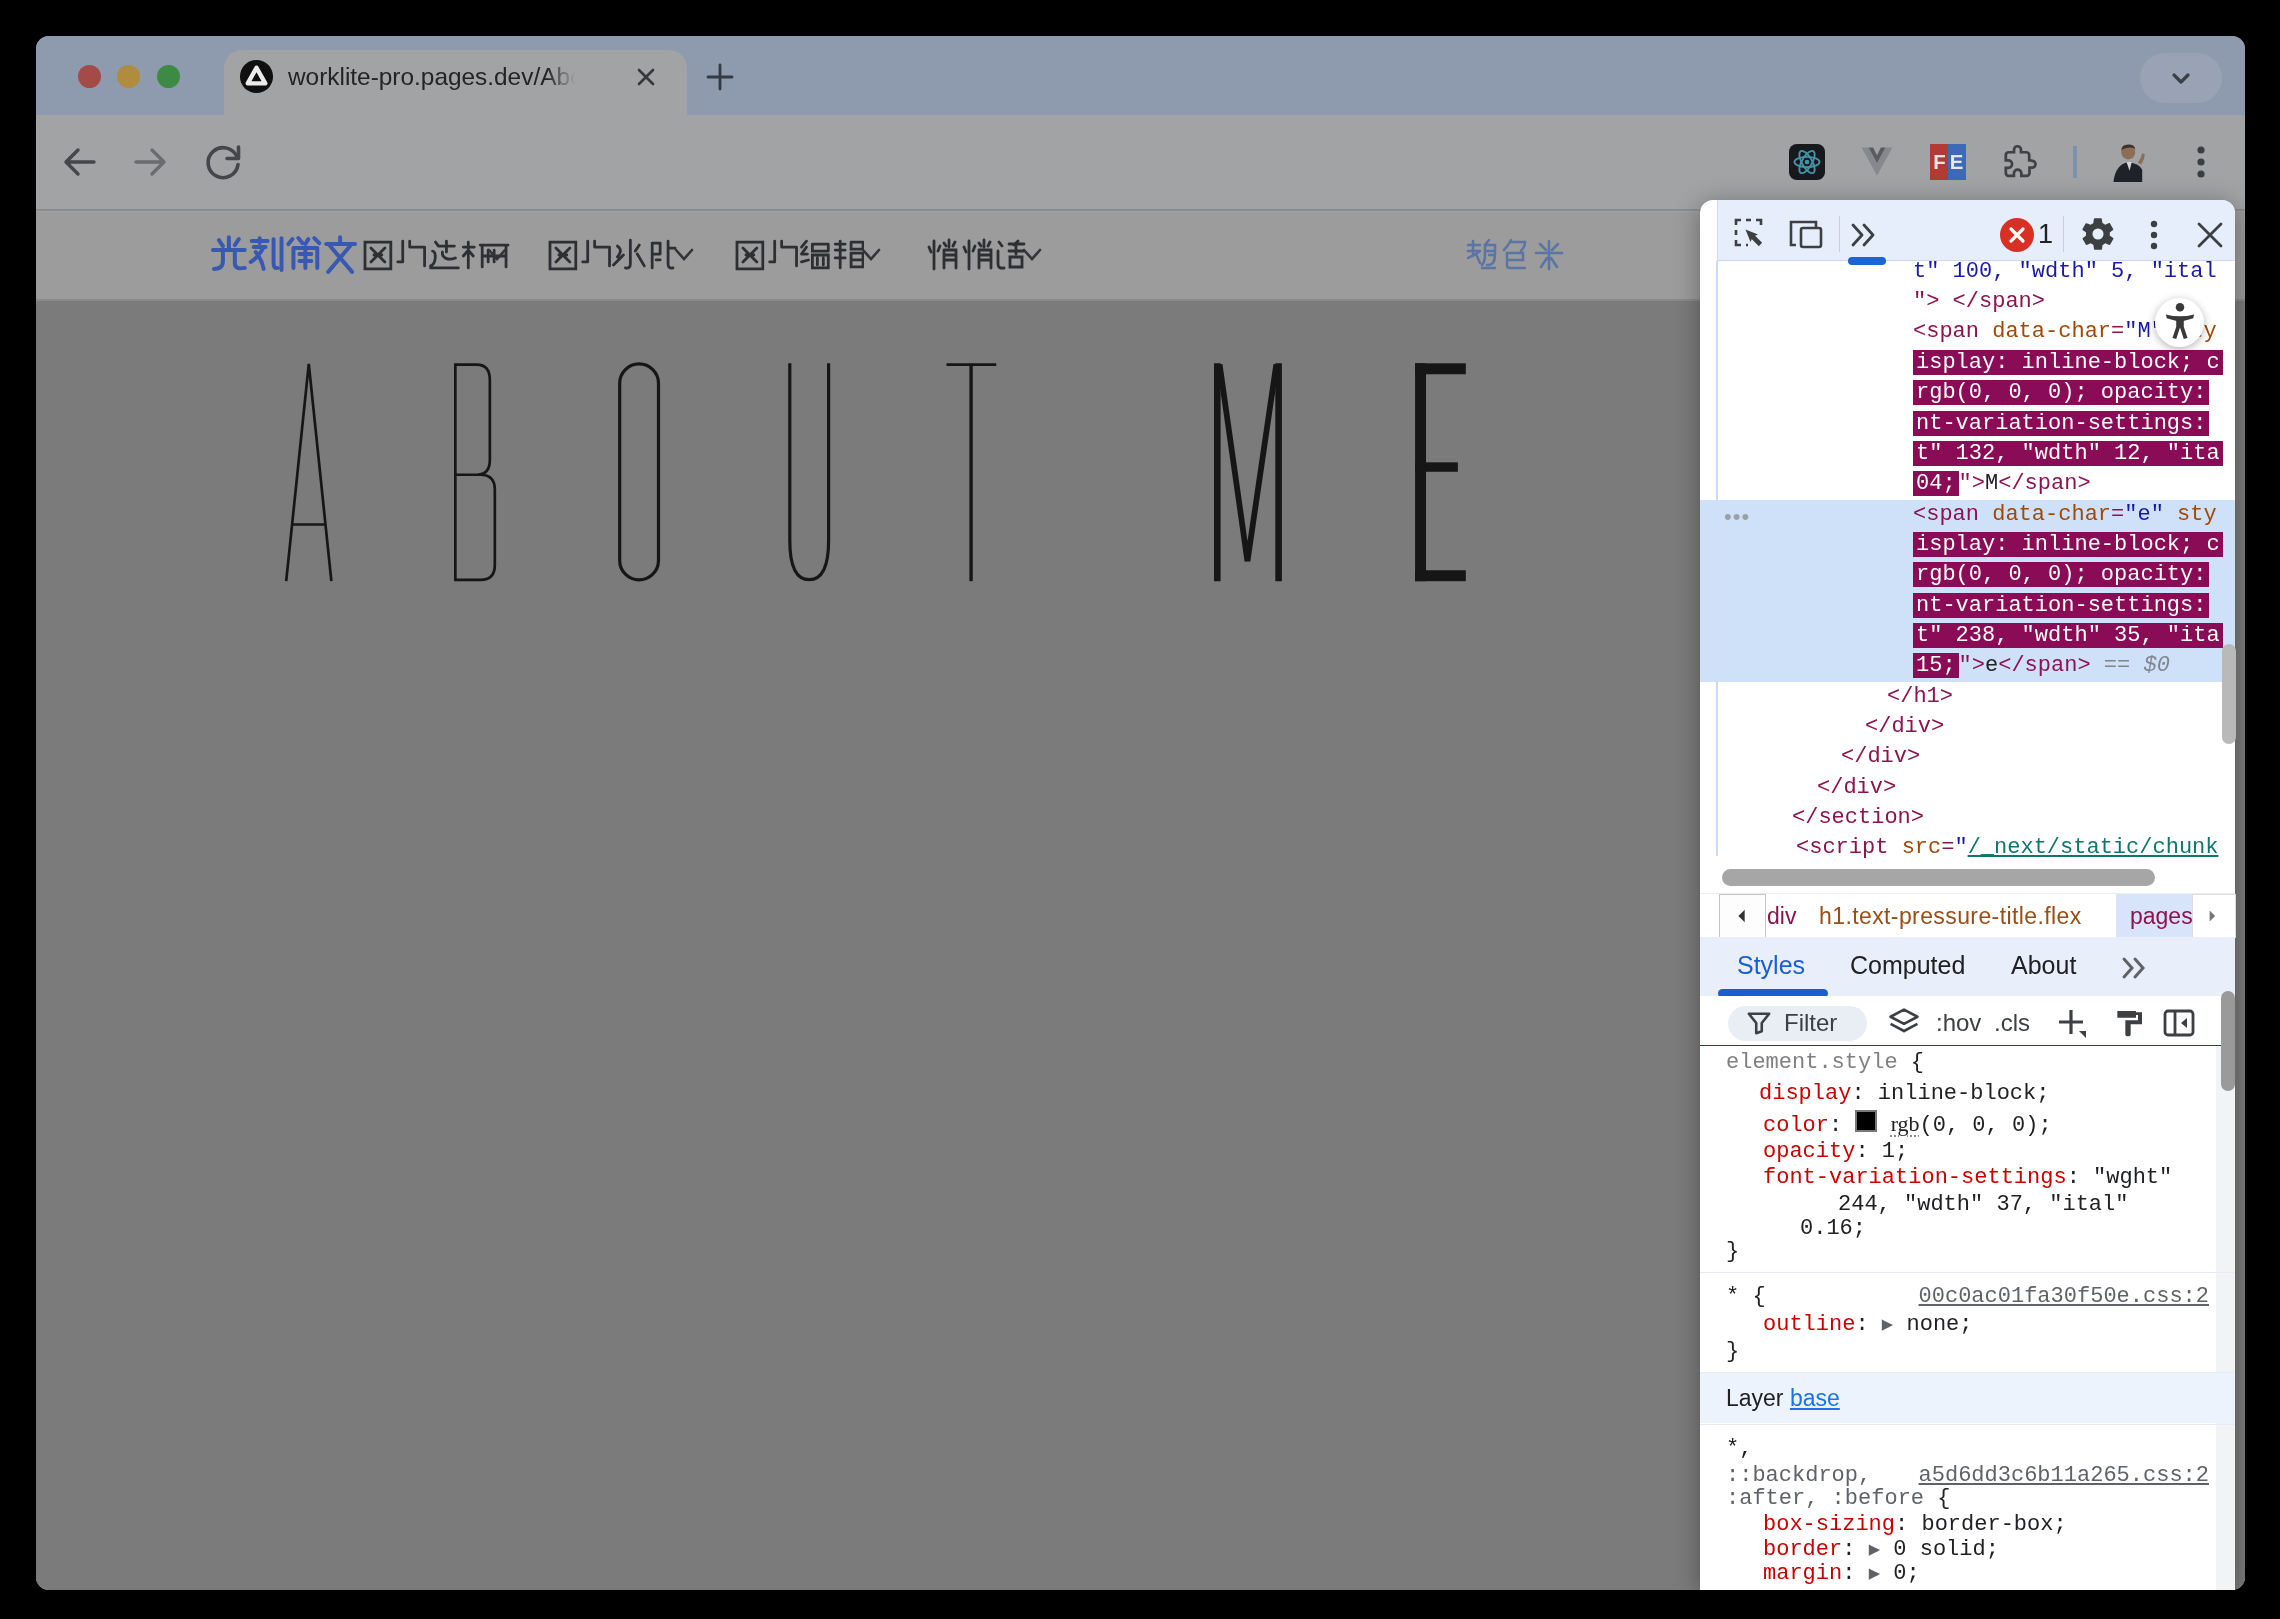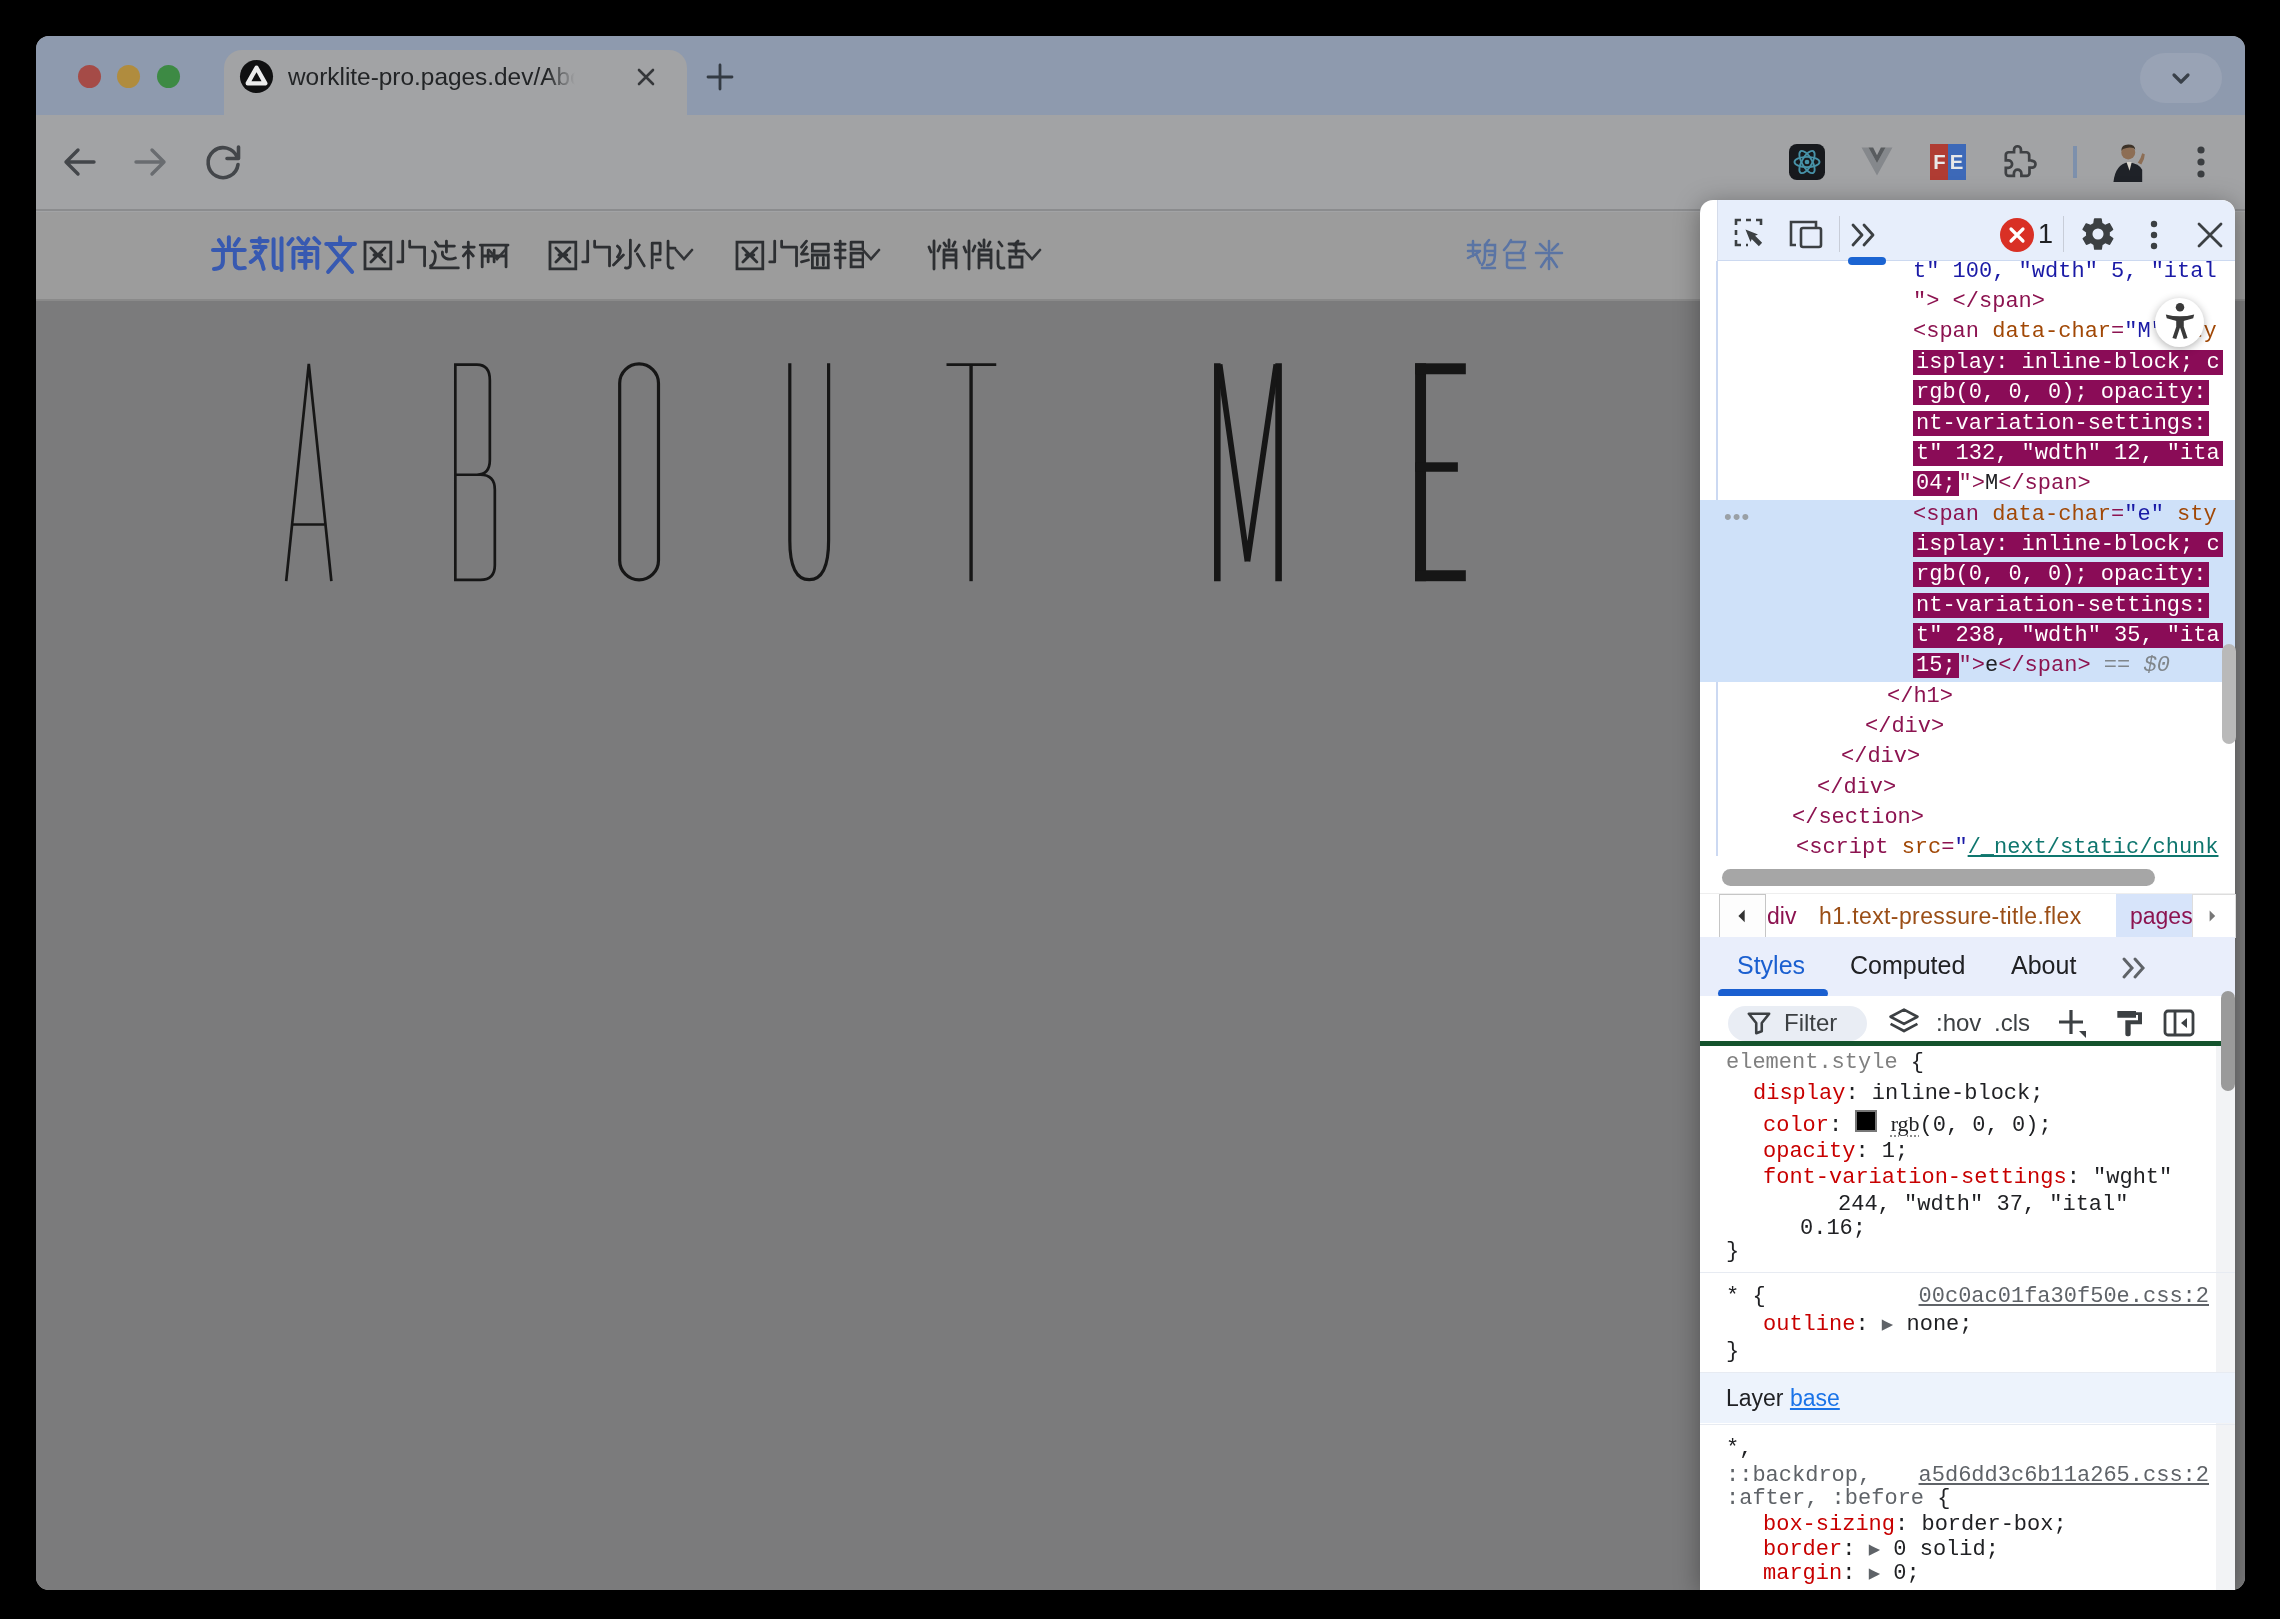--- a/index.html
+++ b/index.html
@@ -276,21 +276,21 @@
     <div class="abs" style="left:0;top:737px;width:535px;height:59px;background:#e9eefb;">
       <div class="abs" style="left:37px;top:14px;font-size:25px;color:#1a5fd0;">Styles</div>
       <div class="abs" style="left:150px;top:14px;font-size:25px;color:#202124;">Computed</div>
       <div class="abs" style="left:311px;top:14px;font-size:25px;color:#202124;">About</div>
       <svg class="abs" style="left:418px;top:18px;" width="34" height="26" viewBox="0 0 34 26">
           <path d="M6 4 L14 13 L6 22 M17 4 L25 13 L17 22" stroke="#5f6368" stroke-width="3" fill="none" stroke-linecap="round"></path>
         </svg>
       <div class="abs" style="left:18px;top:52px;width:110px;height:9px;border-radius:4.5px;background:#1a5fd0;"></div>
     </div>
 
-    <div class="abs" style="left:0;top:796px;width:535px;height:50px;background:#fff;border-bottom:5px solid #14532d;box-sizing:border-box;">
+    <div class="abs" style="left:0;top:796px;width:535px;height:50px;background:#fff;border-bottom:1px solid #14532d;box-sizing:border-box;">
       <div class="abs" style="left:28px;top:10px;width:139px;height:35px;border-radius:18px;background:#e9edf4;"></div>
       <svg class="abs" style="left:46px;top:15px;" width="26" height="24" viewBox="0 0 28 26">
           <path d="M3 3 H25 L17 13 V22 L11 24 V13 Z" fill="none" stroke="#3c4043" stroke-width="2.8" stroke-linejoin="round"></path>
         </svg>
       <div class="abs" style="left:84px;top:13px;font-size:24px;color:#3c4043;">Filter</div>
       <svg class="abs" style="left:187px;top:10px;" width="34" height="34" viewBox="0 0 38 38">
         <path d="M19 4 L34 12 L19 20 L4 12 Z" fill="none" stroke="#3c4043" stroke-width="3" stroke-linejoin="round"></path>
         <path d="M4 20 L19 28 L34 20" fill="none" stroke="#3c4043" stroke-width="3" stroke-linejoin="round"></path>
       </svg>
       <div class="abs" style="left:236px;top:13px;font-size:24px;color:#3c4043;">:hov</div>
@@ -305,21 +305,21 @@
       <svg class="abs" style="left:462px;top:10px;" width="34" height="34" viewBox="0 0 34 34">
         <rect x="3" y="5" width="28" height="24" rx="3" fill="none" stroke="#3c4043" stroke-width="2.8"></rect>
         <path d="M13 5 V29" stroke="#3c4043" stroke-width="2.8"></path>
         <path d="M25 12 L19 17 L25 22 Z" fill="#3c4043"></path>
       </svg>
     </div>
 
     <div class="abs" style="left:0;top:846px;width:535px;height:544px;background:#fff;overflow:hidden;">
       <div class="abs" style="left:516px;top:0;width:19px;height:544px;background:#f2f3f5;"></div>
       <div class="sline" style="left:26px;top:3px;"><span class="gsel">element.style</span> {</div>
-      <div class="sline" style="left:53px;top:34px;"><span class="prop">display</span>: inline-block;</div>
+      <div class="sline" style="left:59px;top:34px;"><span class="prop">display</span>: inline-block;</div>
       <div class="sline" style="left:63px;top:64px;"><span class="prop">color</span>: <span style="display:inline-block;width:18px;height:18px;background:#000;border:2px solid #777;vertical-align:-1px;"></span> <span style="text-decoration:underline dotted #8a8a8a 2px;text-underline-offset:4px;font-family:Liberation Serif, serif;">rgb</span>(0, 0, 0);</div>
       <div class="sline" style="left:63px;top:92px;"><span class="prop">opacity</span>: 1;</div>
       <div class="sline" style="left:63px;top:118px;"><span class="prop">font-variation-settings</span>: "wght"</div>
       <div class="sline" style="left:138px;top:145px;">244, "wdth" 37, "ital"</div>
       <div class="sline" style="left:100px;top:169px;">0.16;</div>
       <div class="sline" style="left:26px;top:192px;">}</div>
       <div class="abs" style="left:0;top:226px;width:535px;height:1px;background:#e7ebf2;"></div>
       <div class="sline" style="left:26px;top:237px;">* {</div>
       <div class="srclink" style="right:26px;top:237px;">00c0ac01fa30f50e.css:2</div>
       <div class="sline" style="left:63px;top:265px;"><span class="prop">outline</span>: <span style="color:#5f6368;font-size:19px;">▶</span> none;</div>

